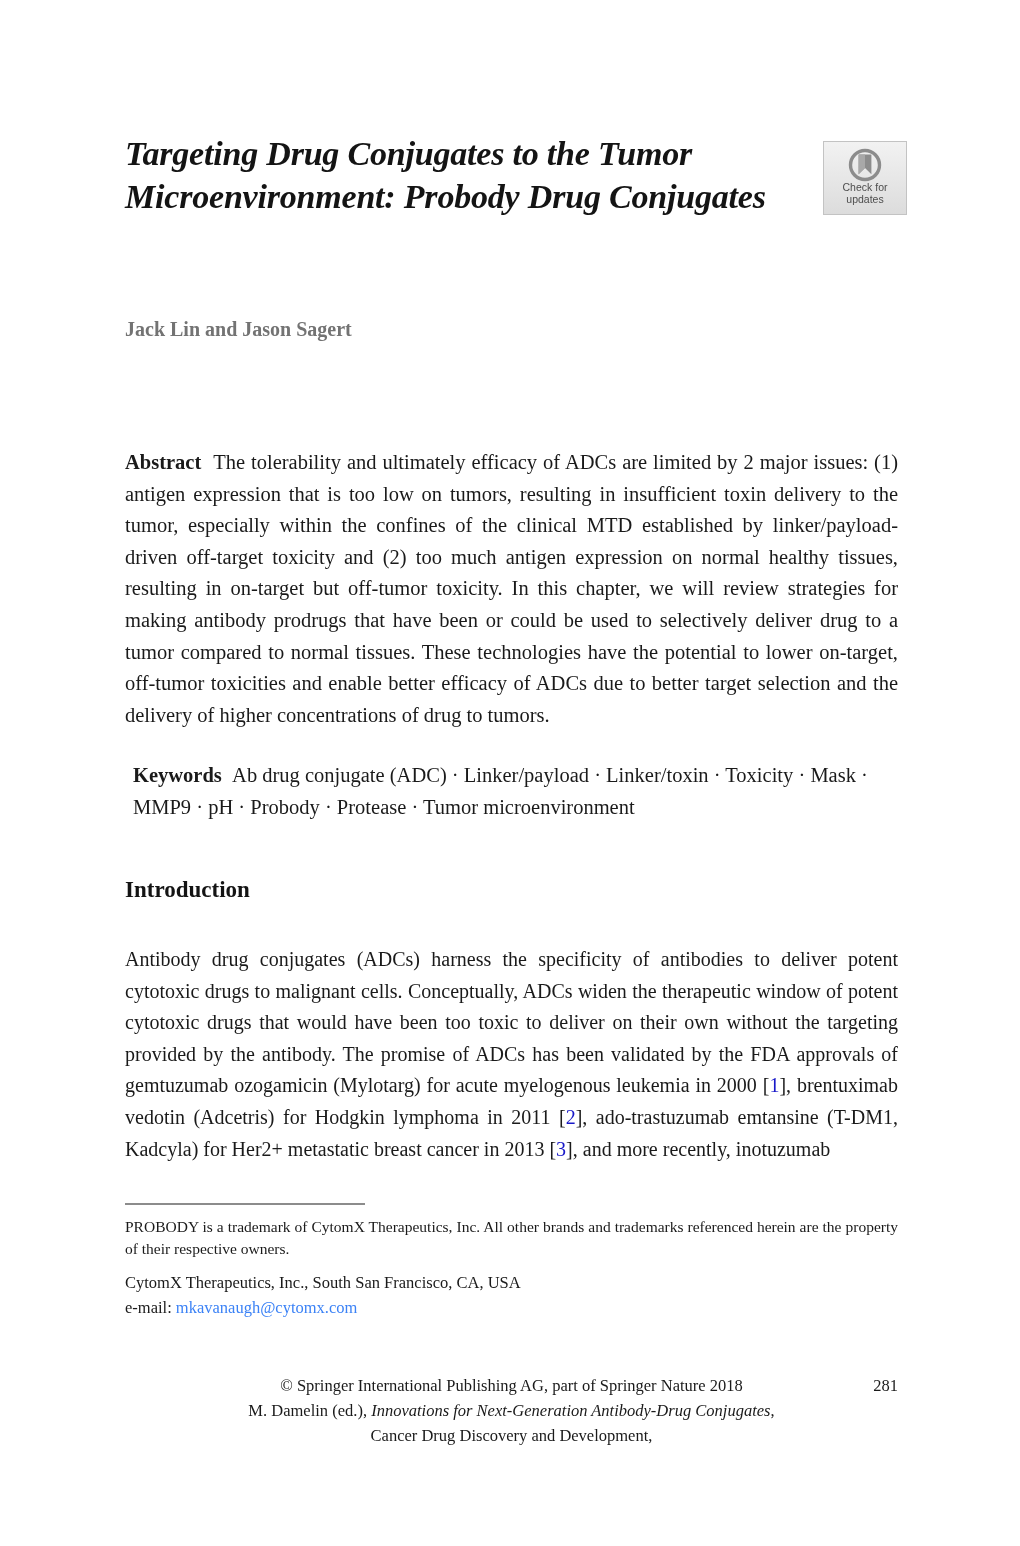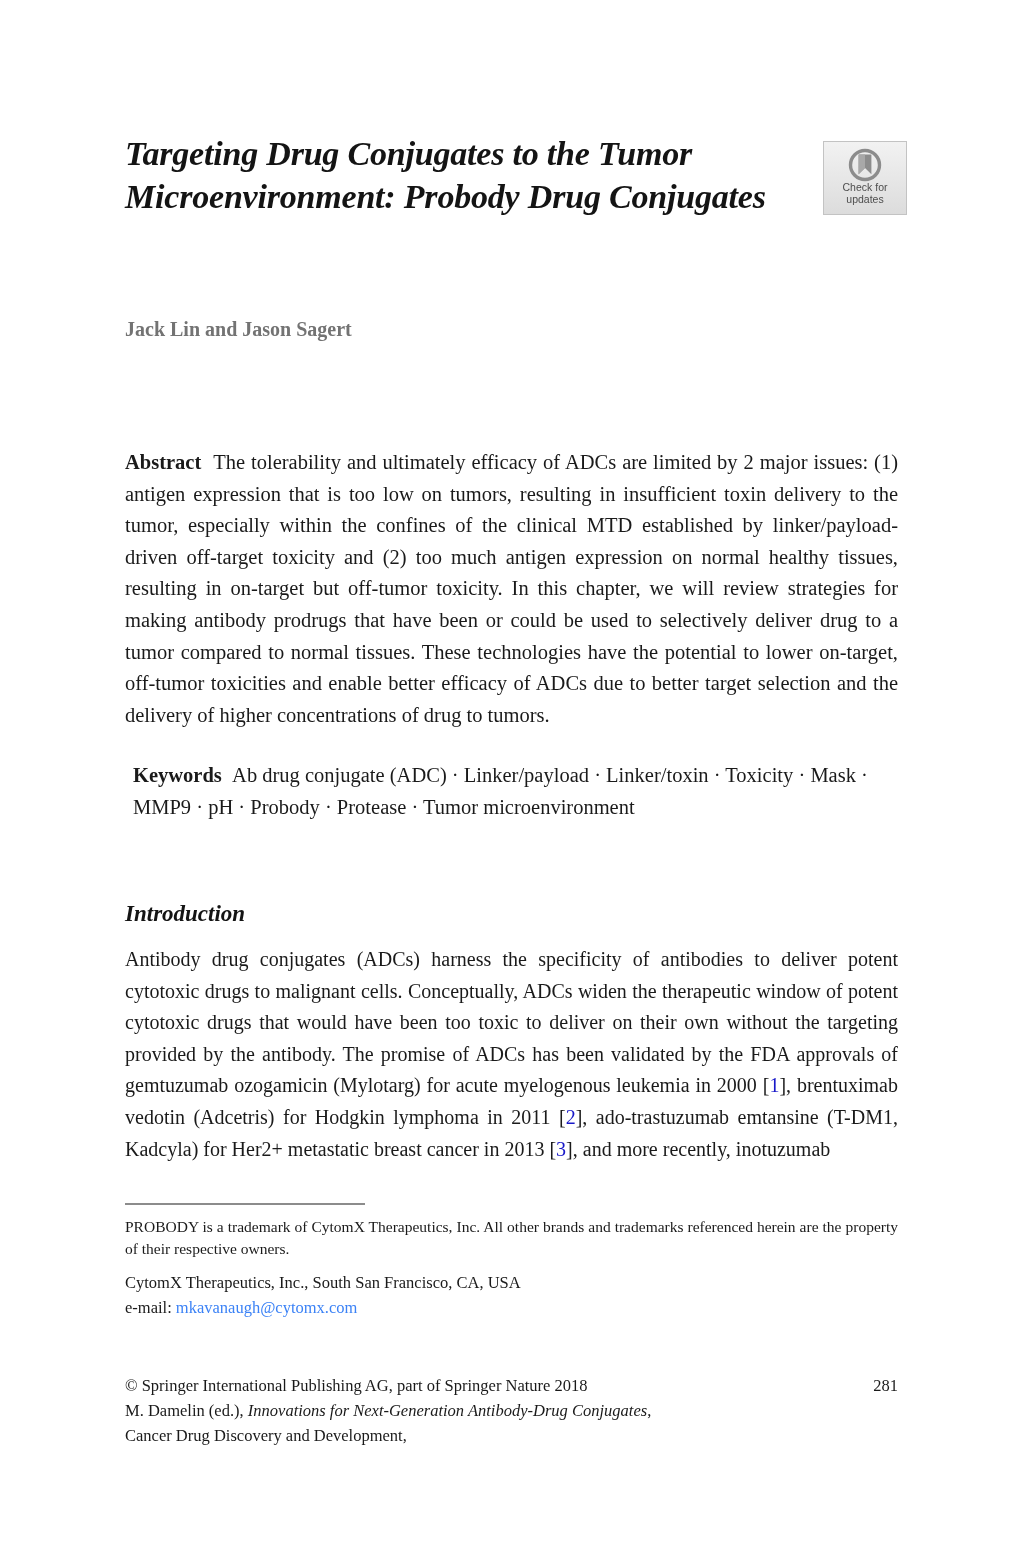--- a/index.html
+++ b/index.html
@@ -113,21 +113,21 @@
     text-align: left;
   }
   .keywords-p .lead {
     font-weight: bold;
   }
   .keywords-p .lead::after {
     content: "\00a0\00a0";
   }
 
   
-  #intro-heading-block { top: 900px; font-style: italic; }
+  #intro-heading-block { top: 876px; }
   .section-heading {
     font-size: 23px;
     line-height: 28px;
     font-weight: bold;
     margin: 0;
     color: #141414;
   }
 
   
   #intro-body-block { top: 944px; }
@@ -173,21 +173,21 @@
     font-family: "DejaVu Sans", sans-serif;
     font-size: 14px;
     vertical-align: 1px;
   }
   a.mail, .mail {
     color: #3b82f6;
     text-decoration: none;
   }
 
   
-  #imprint-block { top: 1373px; }
+  #imprint-block { top: 1373px; text-align: center; }
   .imprint-row {
     position: relative;
     font-size: 16.5px;
     line-height: 25px;
     margin: 0;
     white-space: nowrap;
   }
   .imprint-row .pageno {
     position: absolute;
     right: 0;

